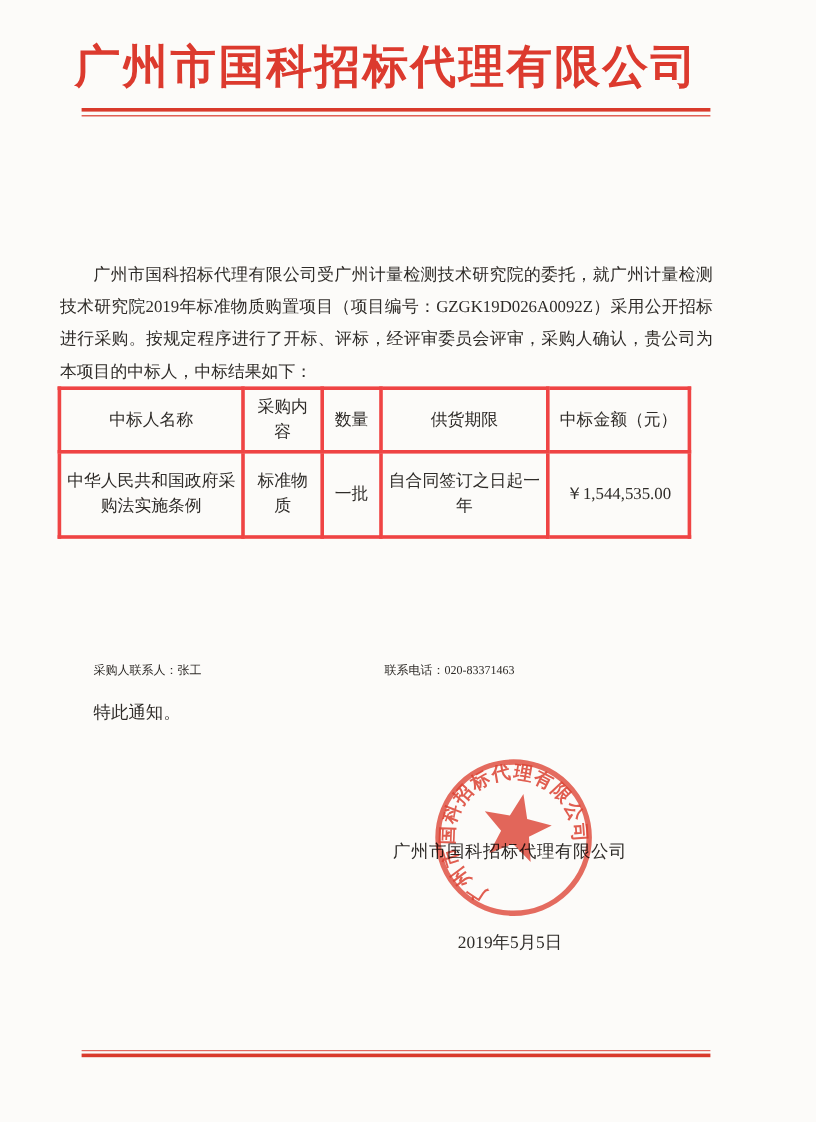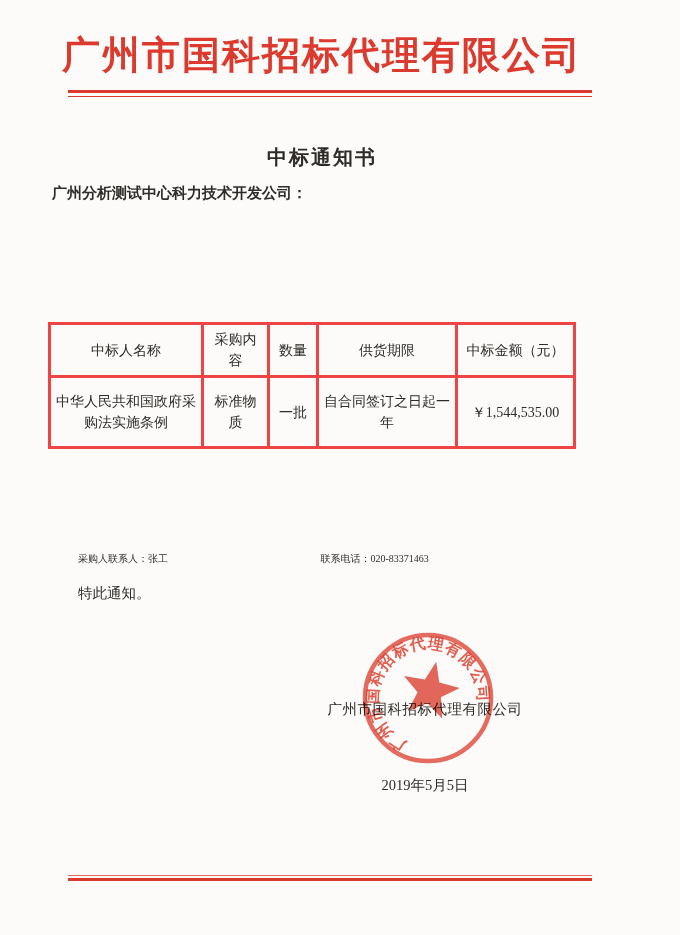--- a/index.html
+++ b/index.html
@@ -112,24 +112,23 @@
 </style>
 </head>
 <body>
 
 <div class="page">
 
   <div class="masthead">广州市国科招标代理有限公司</div>
   <div class="rule rule-top-thick"></div>
   <div class="rule rule-top-thin"></div>
 
-  <div class="doc-title">中标通知书</div>
 
-  <div class="recipient">广州分析测试中心科力技术开发公司：</div>
 
+  <div class="para para-intro">广州市国科招标代理有限公司受广州计量检测技术研究院的委托，就广州计量检测技术研究院2019年标准物质购置项目（项目编号：GZGK19D026A0092Z）采用公开招标进行采购。按规定程序进行了开标、评标，经评审委员会评审，采购人确认，贵公司为本项目的中标人，中标结果如下：</div>
 
   <table class="award">
     <colgroup>
       <col style="width:153px">
         <col style="width:66px">
         <col style="width:49px">
         <col style="width:139px">
         <col style="width:118px">
     </colgroup>
     <thead>

